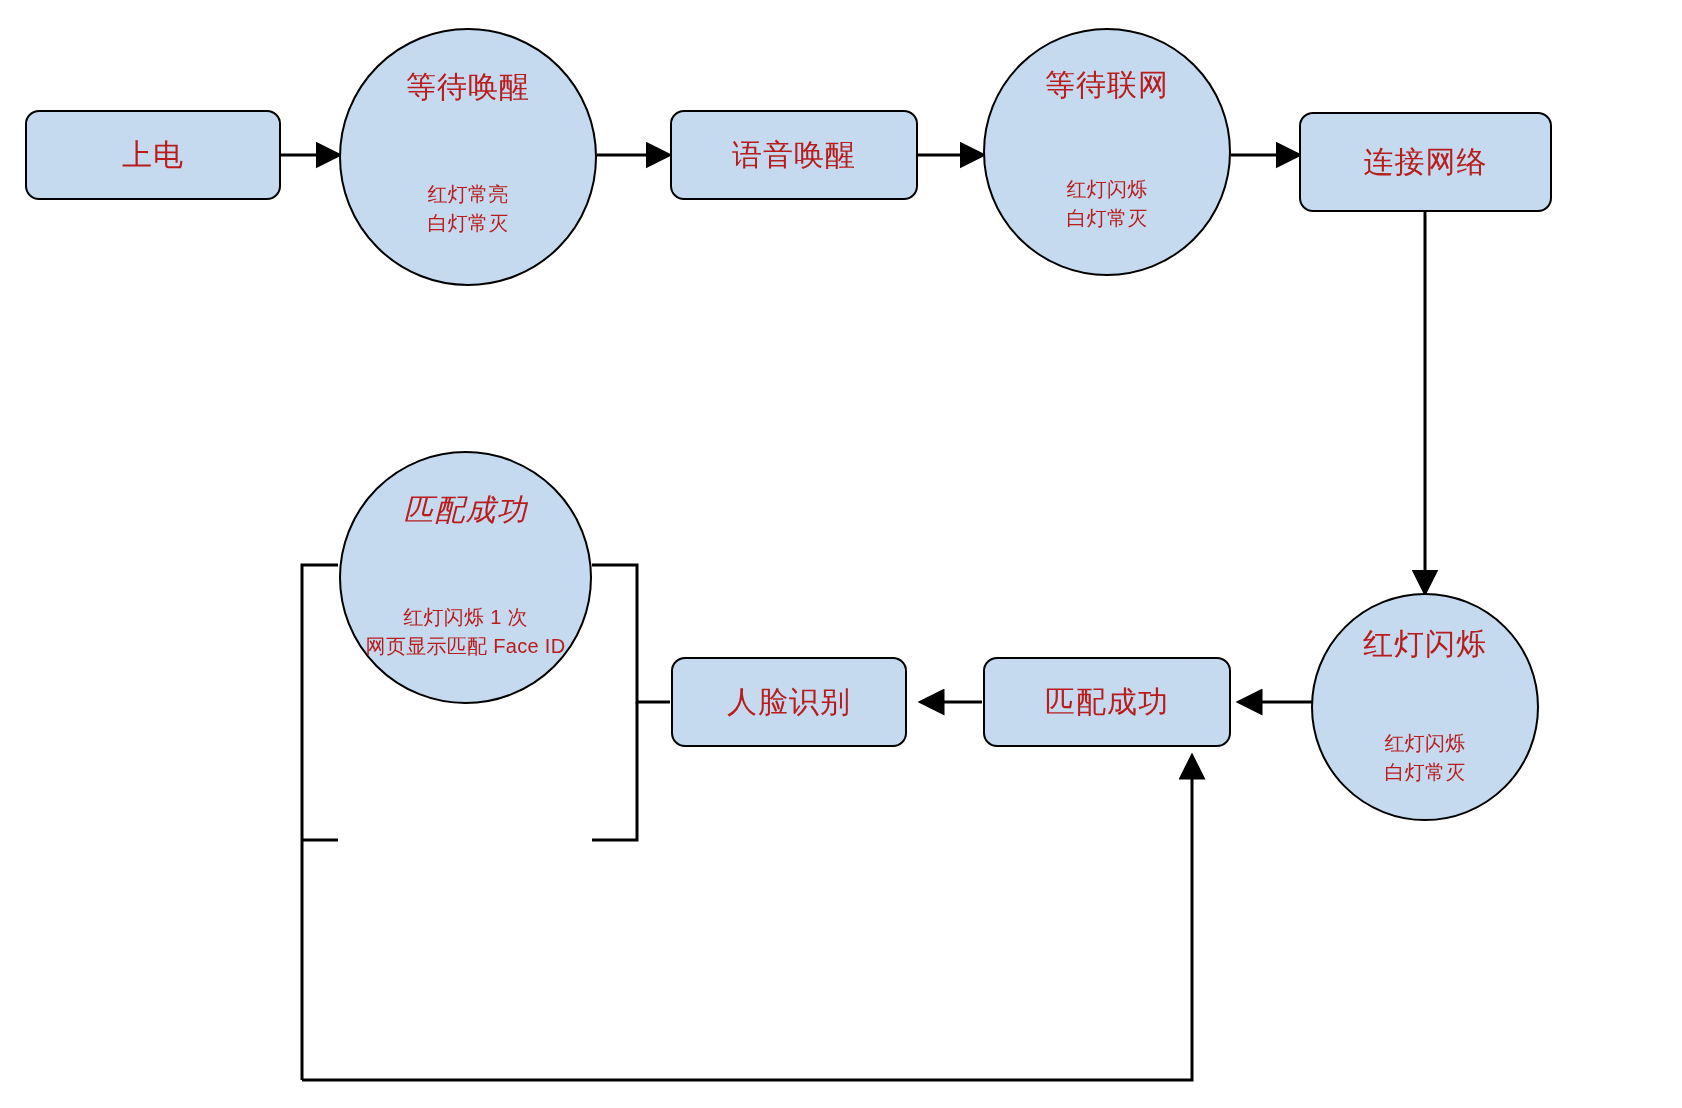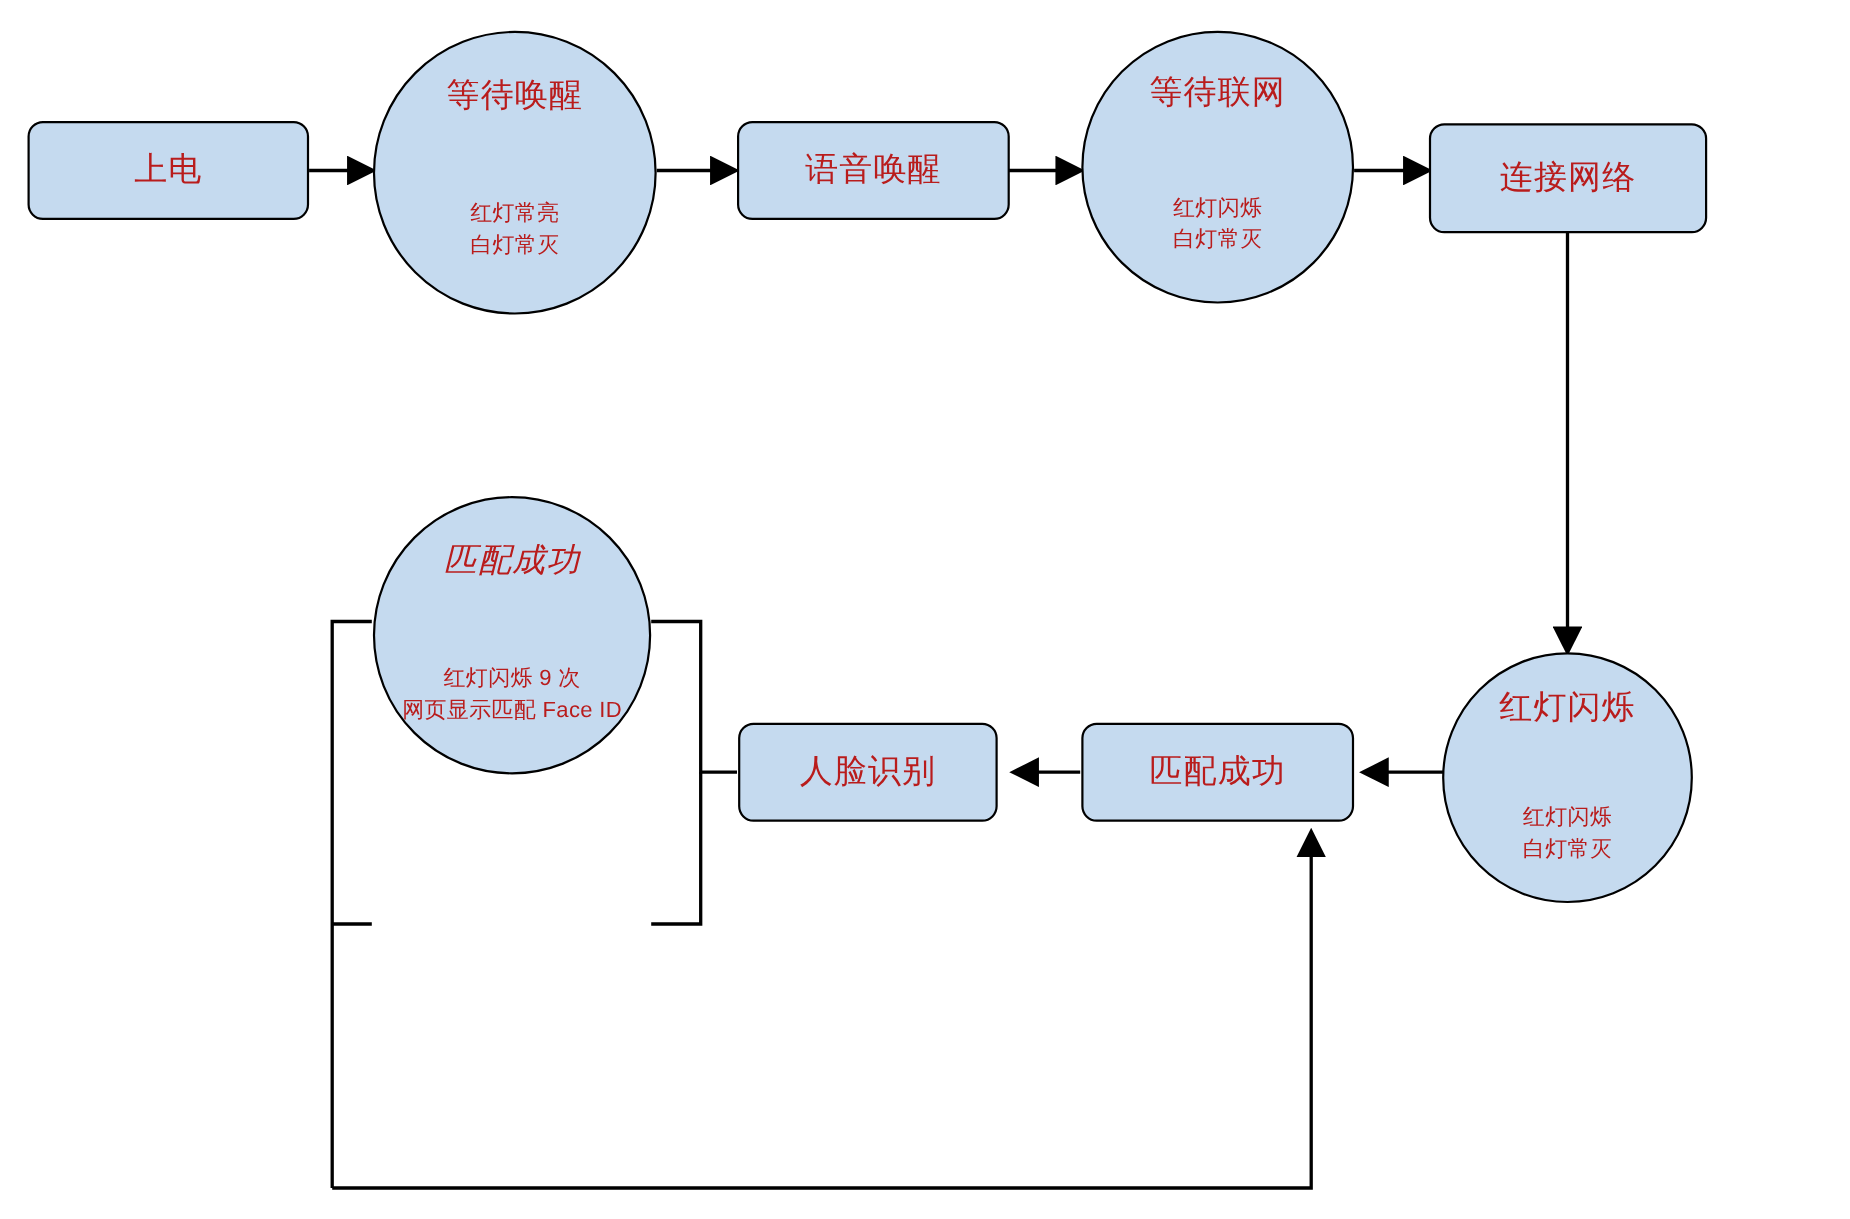--- a/index.html
+++ b/index.html
@@ -141,19 +141,19 @@
     <div class="node-title">匹配成功</div>
   </div>
 
   <div class="node box" style="left:671px; top:657px; width:236px; height:90px;">
     <div class="node-title">人脸识别</div>
   </div>
 
   <div class="node circle" style="left:339px; top:451px; width:253px; height:253px;">
     <div class="node-title stack-title" style="top:40px;font-style:italic;">匹配成功</div>
     <div class="node-sub stack-sub" style="top:150px;">
-      <span class="sub-line">红灯闪烁 9 次</span>
+      <span class="sub-line">红灯闪烁 1 次</span>
       <span class="sub-line">网页显示匹配 Face ID</span>
     </div>
   </div>
 
 
 </div>
 
 </body></html>

